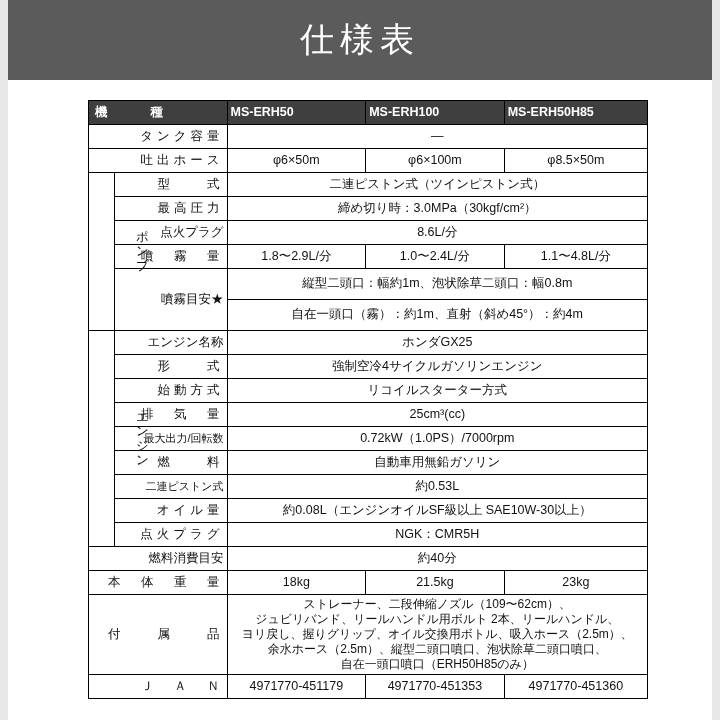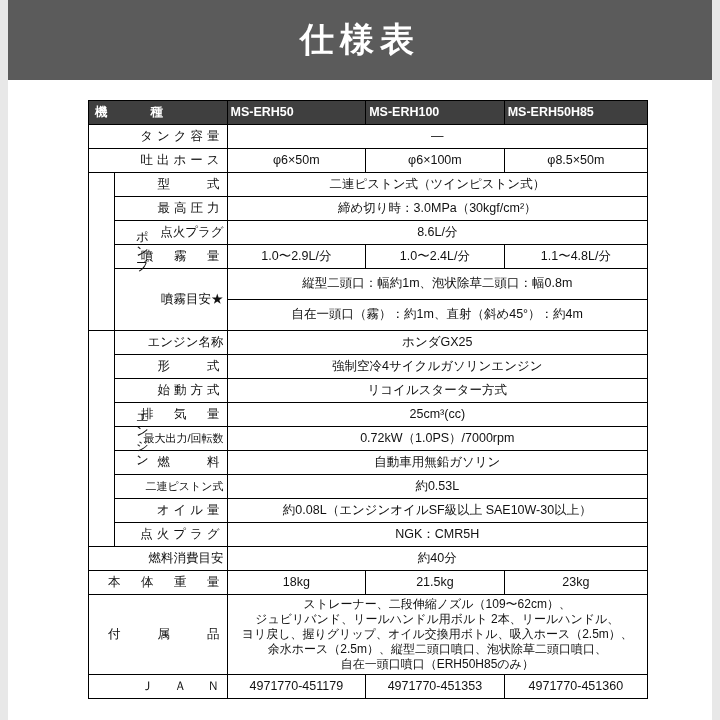--- a/index.html
+++ b/index.html
@@ -20,21 +20,21 @@
   }
   .title-bar{
     height:80px;
     background:#5b5b5b;
     display:flex;align-items:center;justify-content:center;
   }
   .title-bar .title{
     color:#ffffff;
     font-size:34px;
     letter-spacing:6px;
-    font-weight:700;
+    font-weight:400;
   }
   .sheet{
     padding:20px 80px 0 80px;
     box-sizing:border-box;
   }
   table.spec{
     border-collapse:collapse;
     width:560px;
     table-layout:fixed;
     font-size:12.5px;
@@ -134,21 +134,21 @@
           <td class="c" colspan="3">締め切り時：3.0MPa（30kgf/cm²）</td>
         </tr>
 
         <tr>
           <td class="lab tight">点火プラグ</td>
           <td class="c" colspan="3">8.6L/分</td>
         </tr>
 
         <tr>
           <td class="lab">噴　霧　量</td>
-          <td class="c">1.0〜2.9L/分</td>
+          <td class="c">1.8〜2.9L/分</td>
           <td class="c">1.0〜2.4L/分</td>
           <td class="c">1.1〜4.8L/分</td>
         </tr>
 
         <tr>
           <td class="lab tight" rowspan="2">噴霧目安★</td>
           <td class="c" colspan="3" style="height:26px">縦型二頭口：幅約1m、泡状除草二頭口：幅0.8m</td>
         </tr>
         <tr>
           <td class="c" colspan="3" style="height:26px">自在一頭口（霧）：約1m、直射（斜め45°）：約4m</td>

